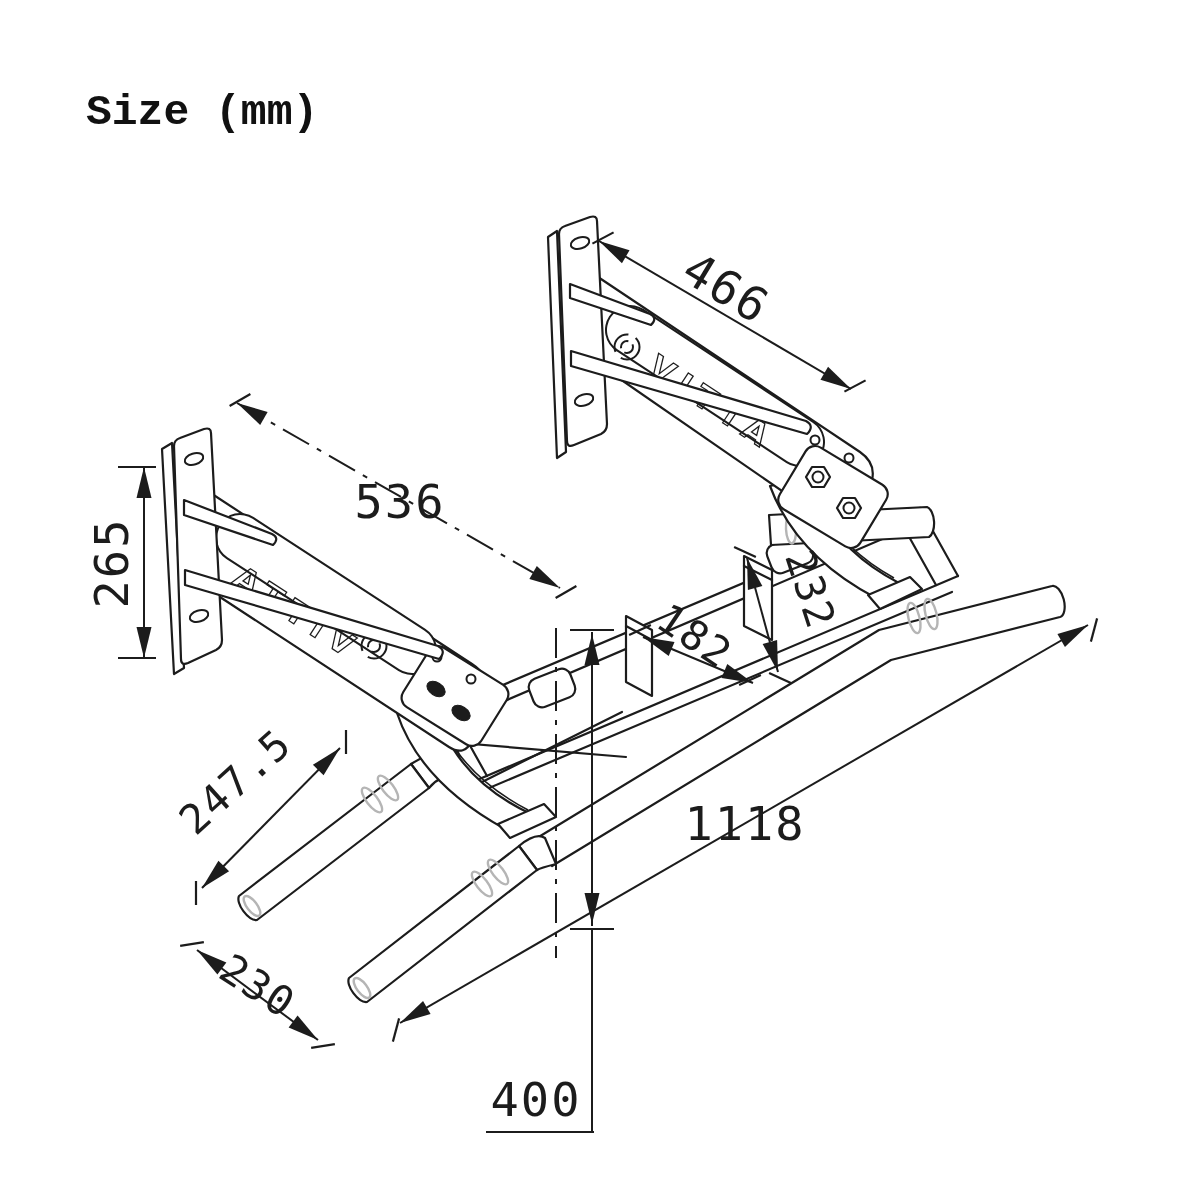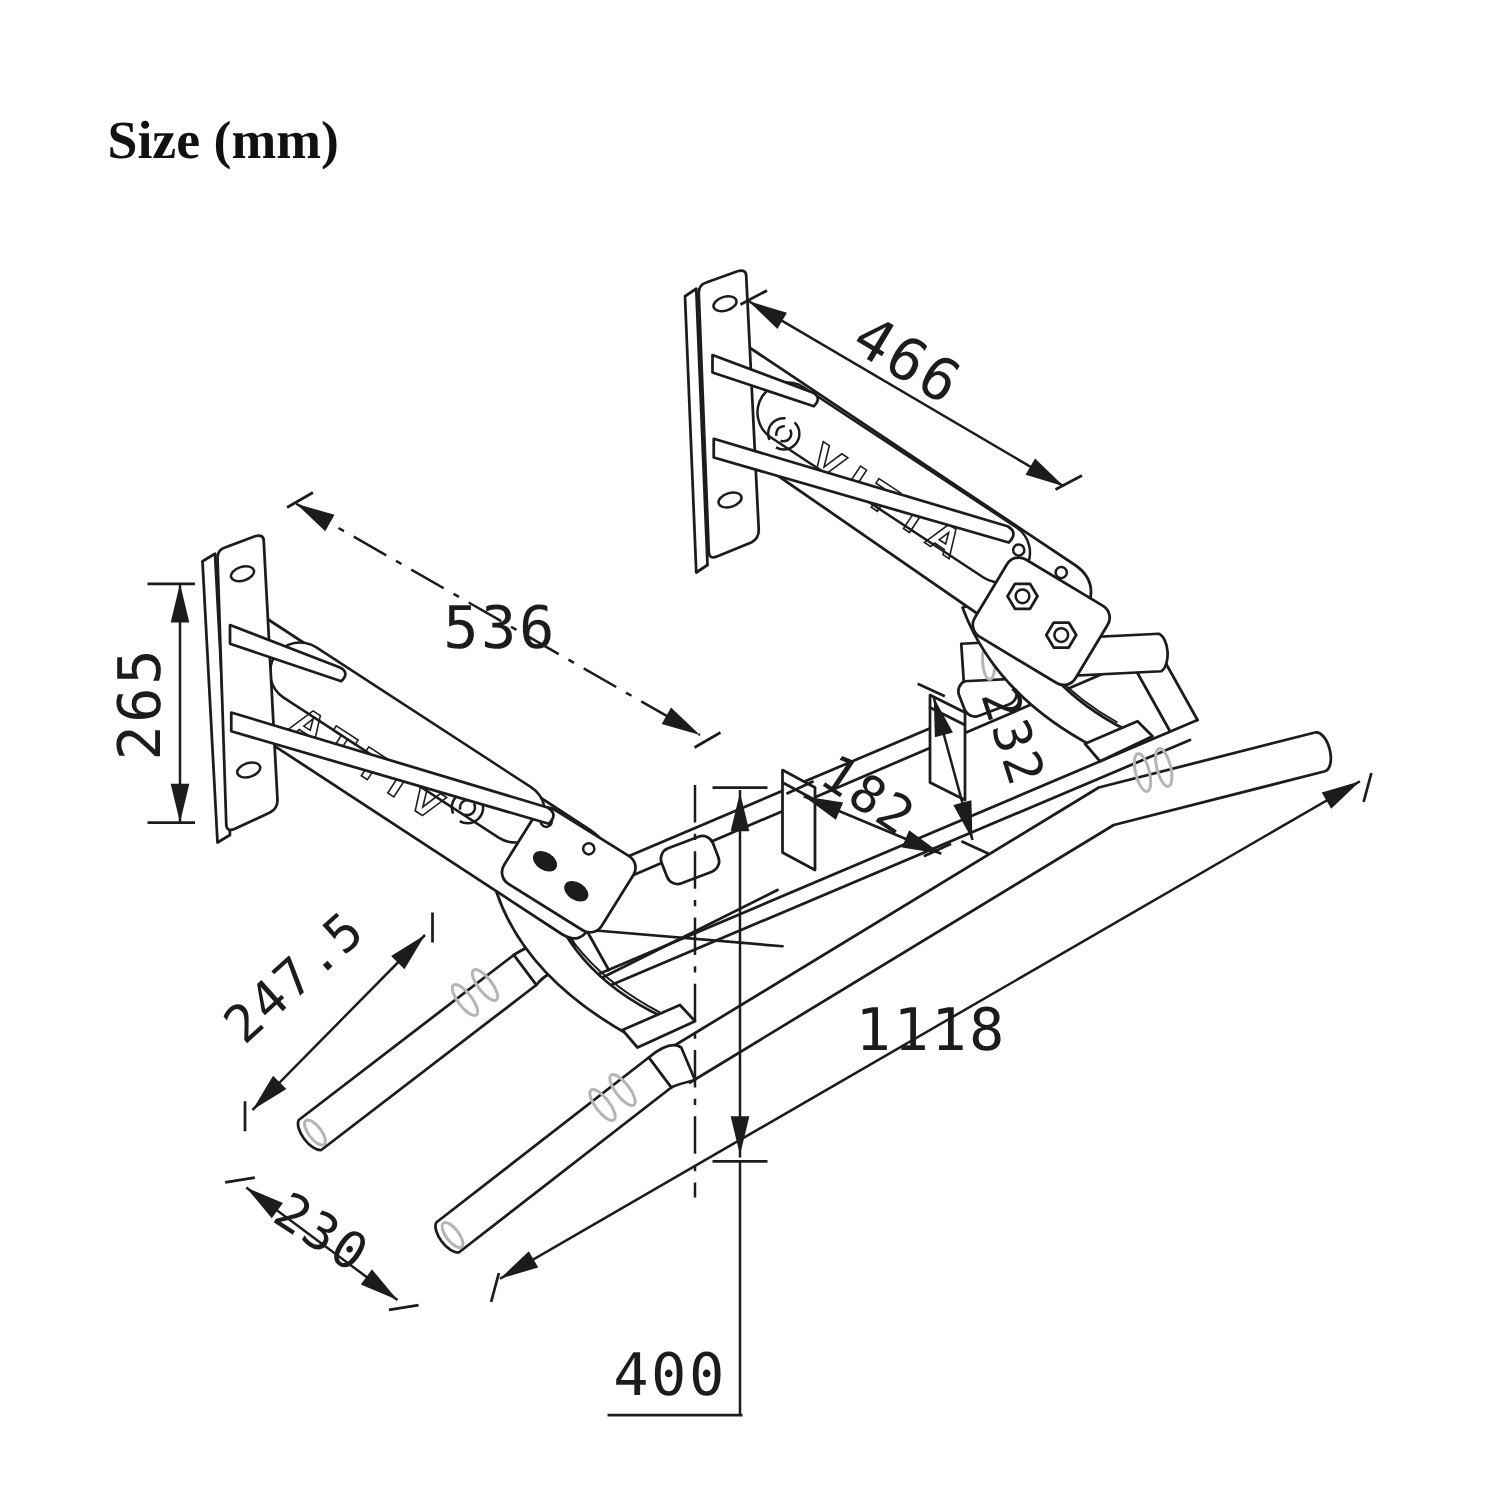--- a/index.html
+++ b/index.html
@@ -1,19 +1,19 @@
 <!DOCTYPE html>
 <html><head>
 <meta charset="utf-8">
 <style>
   html,body{margin:0;padding:0;background:#fff;}
   .canvas{position:relative;width:1200px;height:1201px;background:#fff;overflow:hidden;
           font-family:"DejaVu Sans",sans-serif;}
   .page-title{position:absolute;left:86px;top:88px;margin:0;font-size:43px;font-weight:700;
-              color:#111;letter-spacing:0px;font-family:Liberation Serif, serif;}
+              color:#111;letter-spacing:0px;font-family:Liberation Mono, monospace;}
   svg.drawing{position:absolute;left:0;top:0;width:1200px;height:1201px;}
   
   .st  {fill:none;stroke:#1c1c1c;stroke-width:2.2;stroke-linejoin:round;stroke-linecap:round;}
   .stf {fill:#ffffff;stroke:#1c1c1c;stroke-width:2.2;stroke-linejoin:round;}
   .thin{fill:none;stroke:#1c1c1c;stroke-width:1.6;}
   .weld{fill:none;stroke:#b5b5b5;stroke-width:2.4;}
   .dimline{fill:none;stroke:#1c1c1c;stroke-width:2;}
   .dashdot{fill:none;stroke:#1c1c1c;stroke-width:2;stroke-dasharray:30 9 5 9;}
   .arr{fill:#1c1c1c;stroke:none;}
   .tick{stroke:#1c1c1c;stroke-width:2.2;fill:none;}

